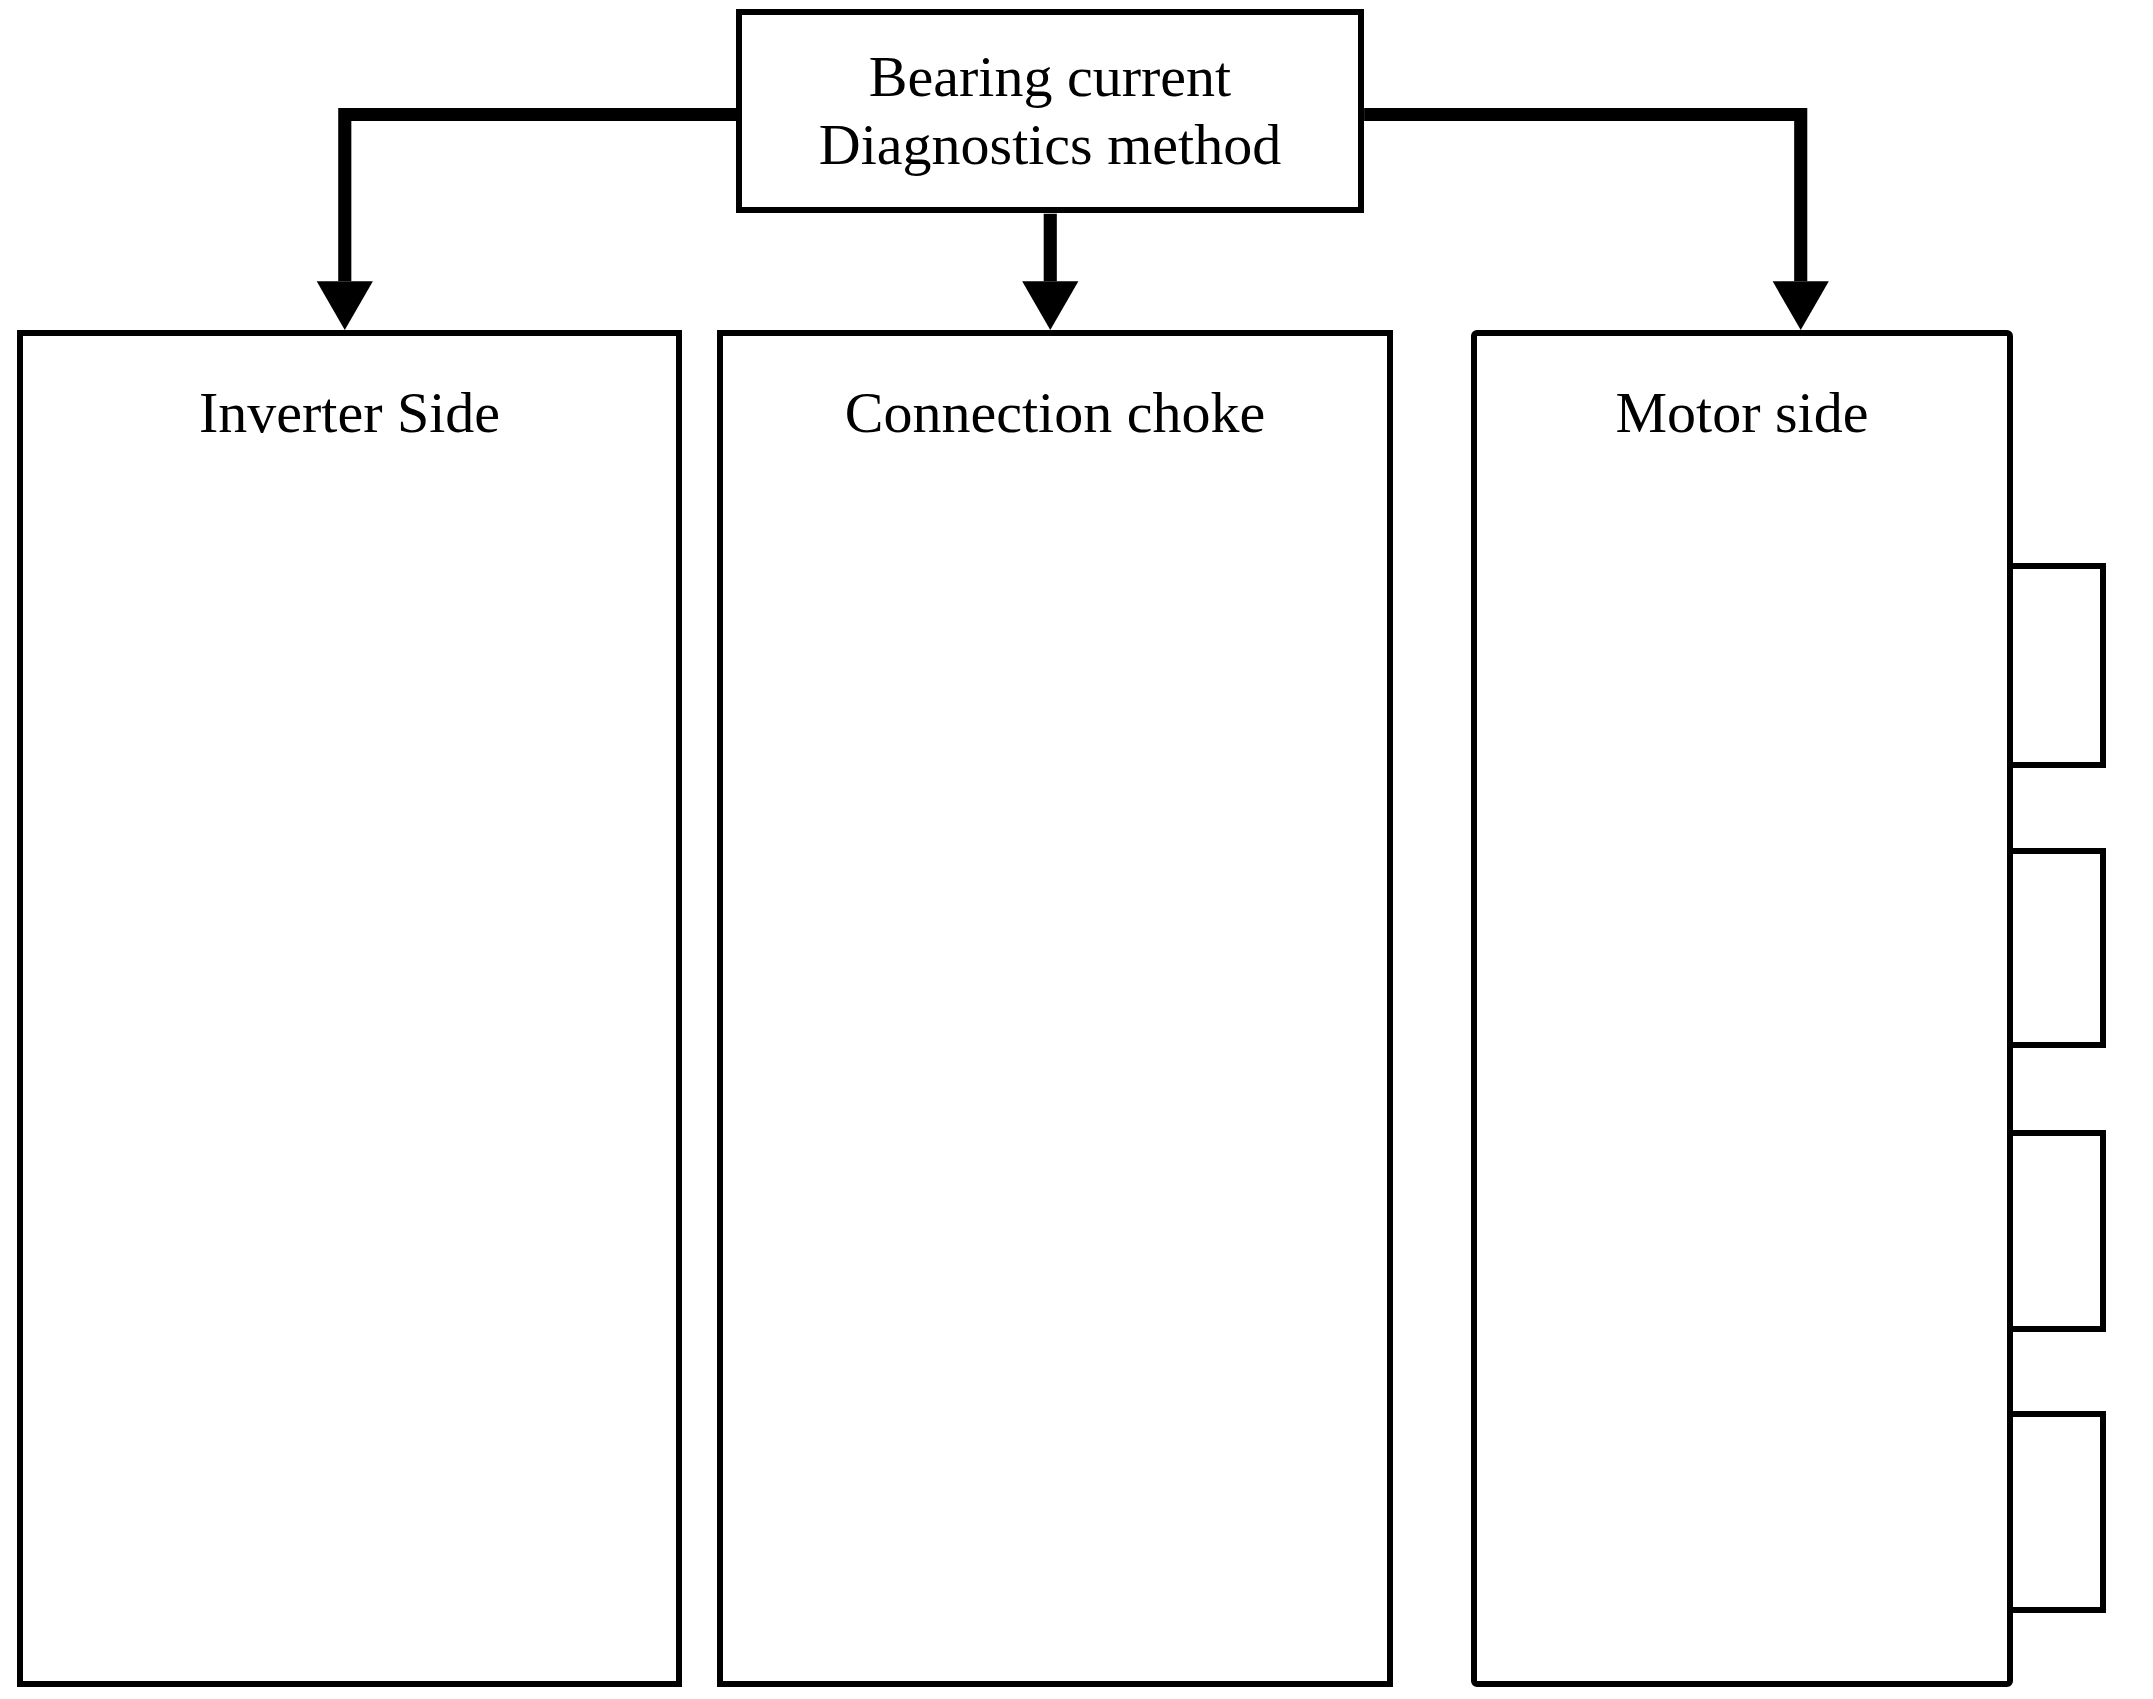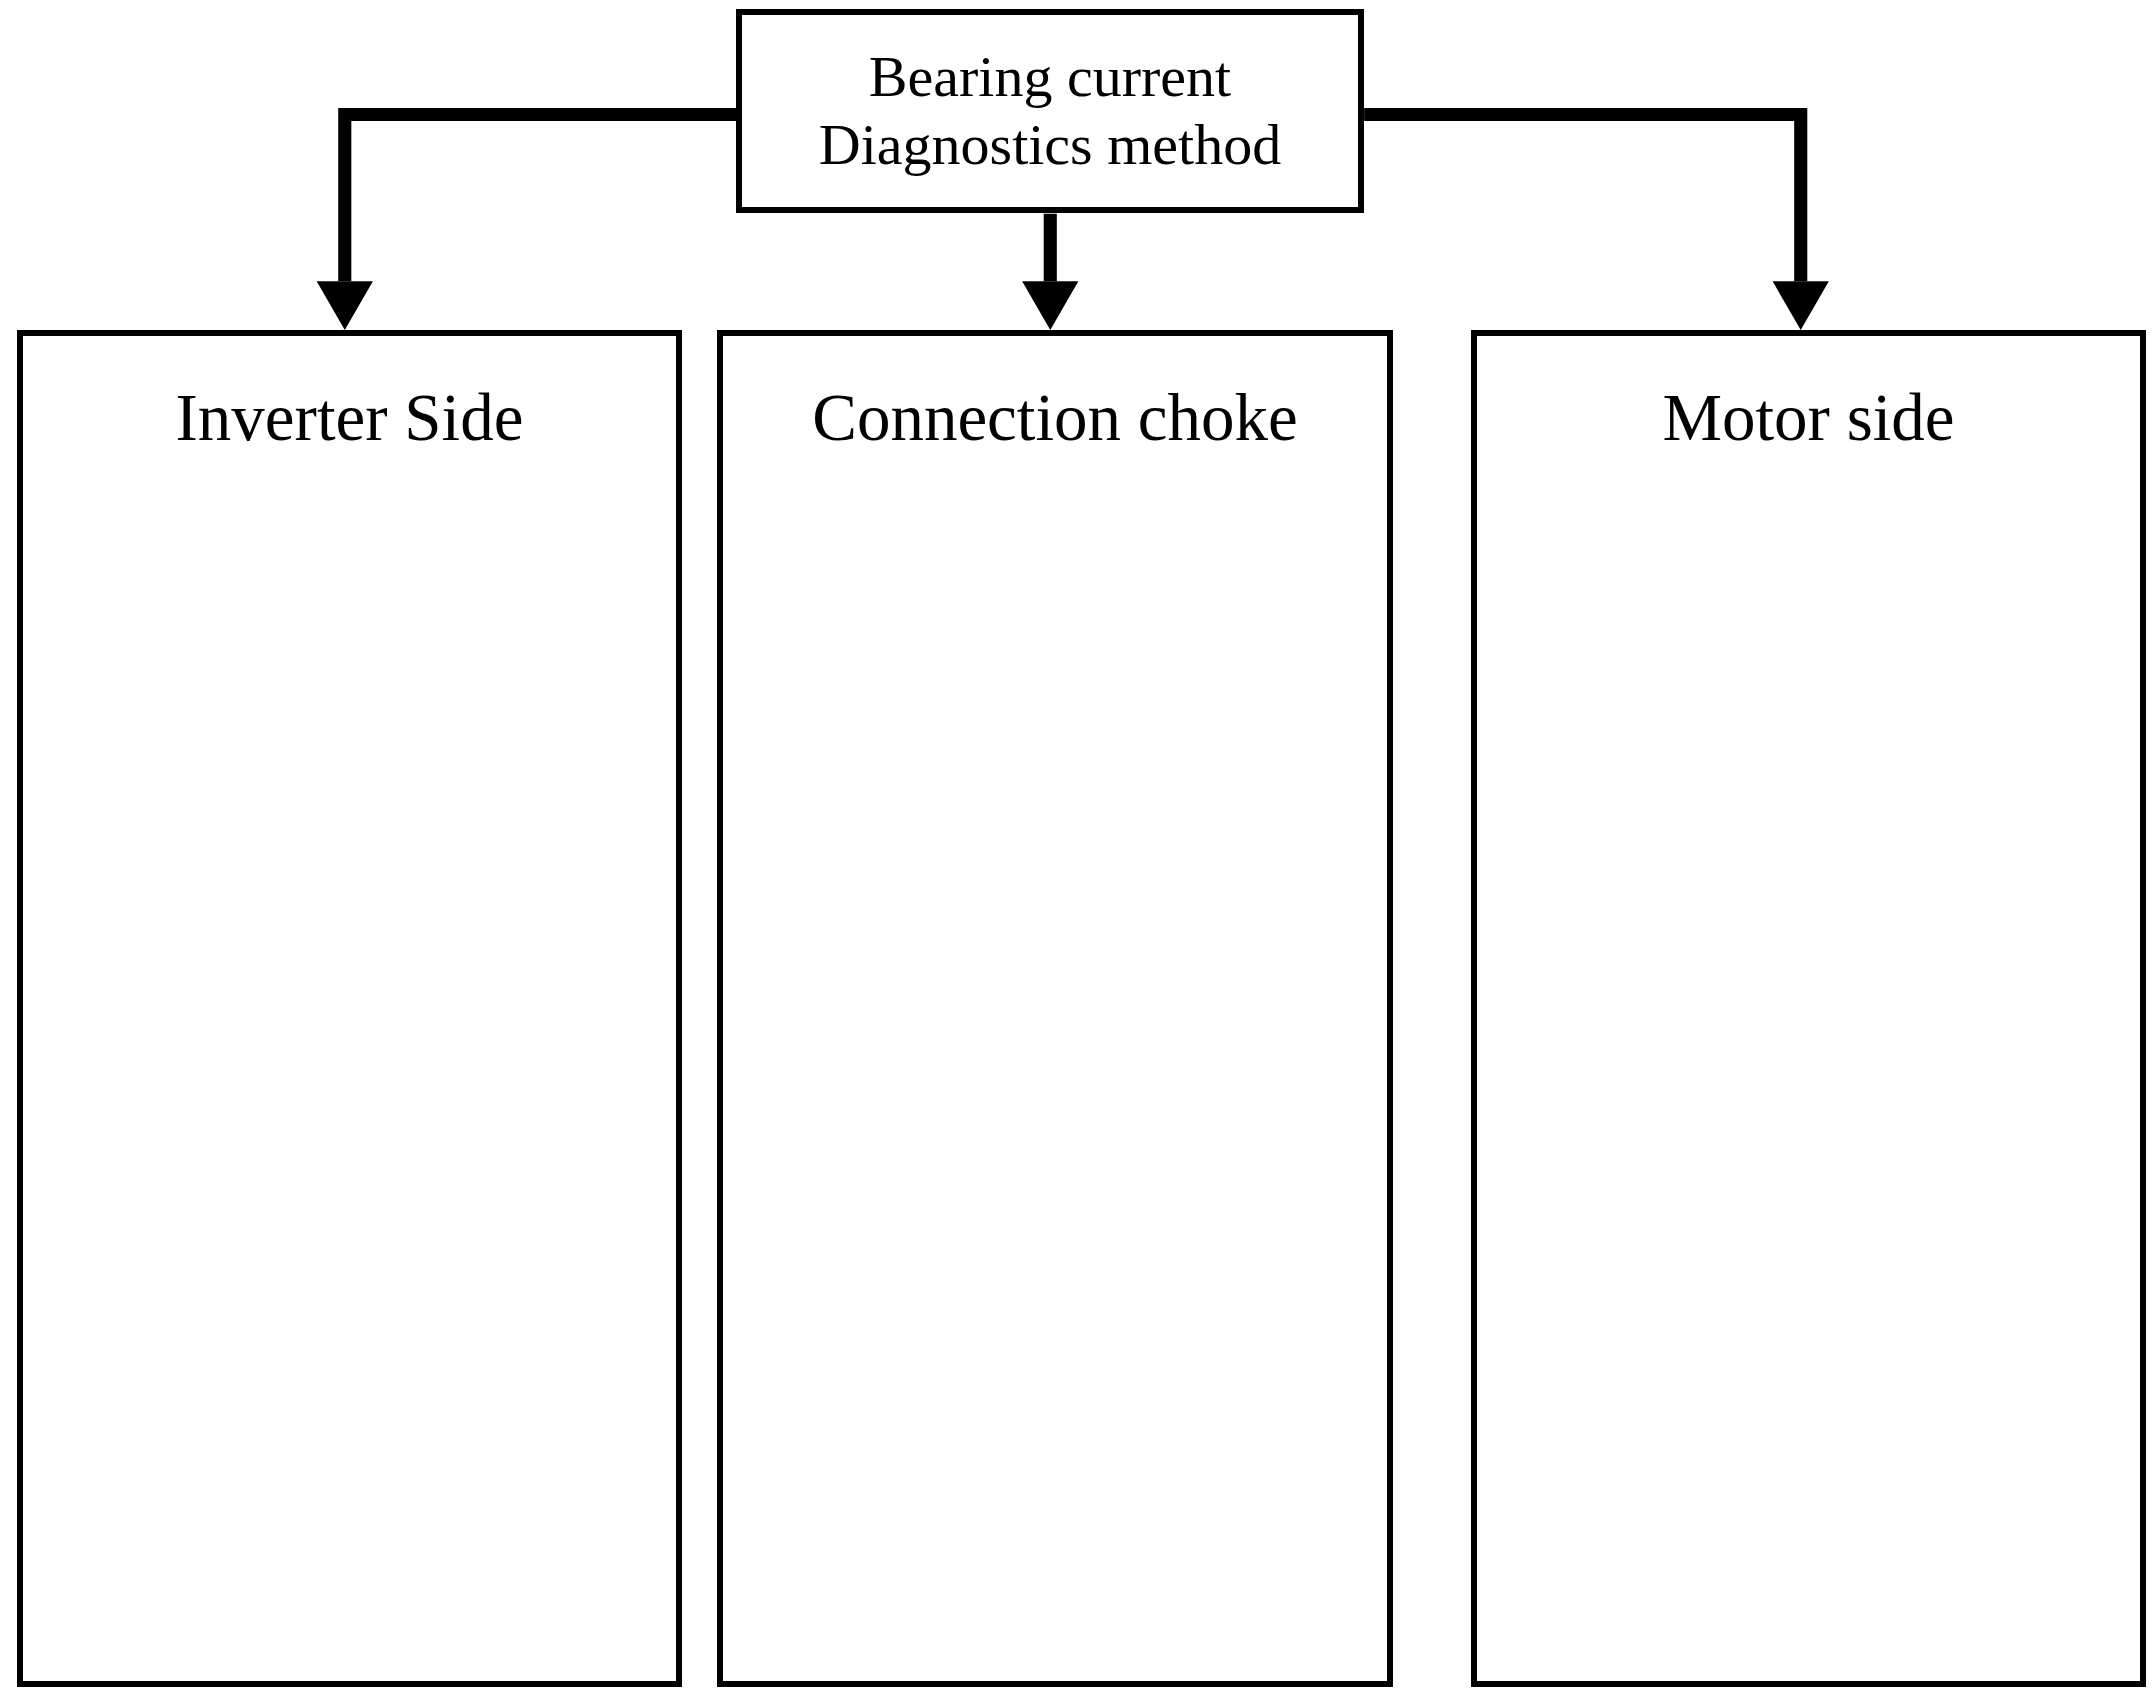--- a/index.html
+++ b/index.html
@@ -56,35 +56,35 @@
     border: 6.6px solid #000000;
     background: #ffffff;
     z-index: 1;
   }
   .column-title {
     position: absolute;
     left: 0;
     right: 0;
     top: 45px;
     text-align: center;
-    font-size: 67px;
+    font-size: 58px;
     line-height: 1.1;
   }
   .leaf-box {
     font-size: 55px;
   }
   .leaf-box .label {
     padding: 0 17px;
     white-space: pre-line;
   }
 
   
   #col-inverter  { left: 17px;   top: 330px; width: 665px; height: 1357px; }
   #col-connection{ left: 717px;  top: 330px; width: 676px; height: 1357px; }
-  #col-motor     { left: 1471px; top: 330px; width: 675px; height: 1357px; }
+  #col-motor     { left: 1471px; top: 330px; width: 542px; height: 1357px; border-radius: 6px; }
 </style>
 </head>
 <body>
 
 <div id="canvas">
 
   <svg class="connectors" viewBox="0 0 2298 1814">
 
     <g>
       <path d="M 786 122 L 368 122 L 368 300" fill="none" stroke="#000000" stroke-width="14"></path>

